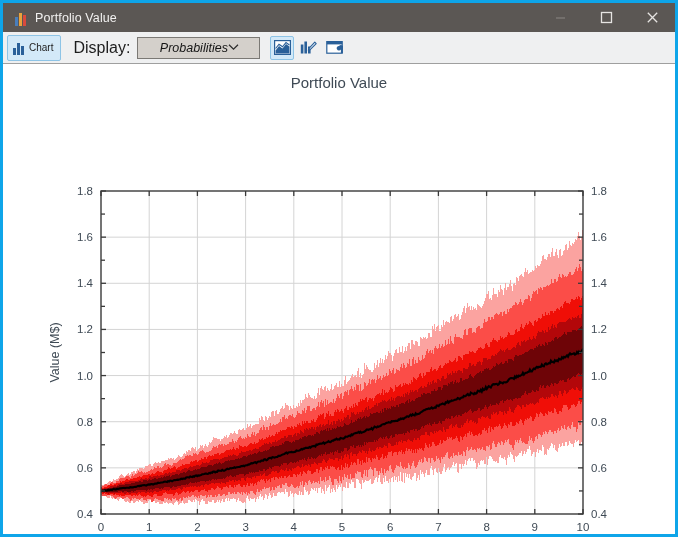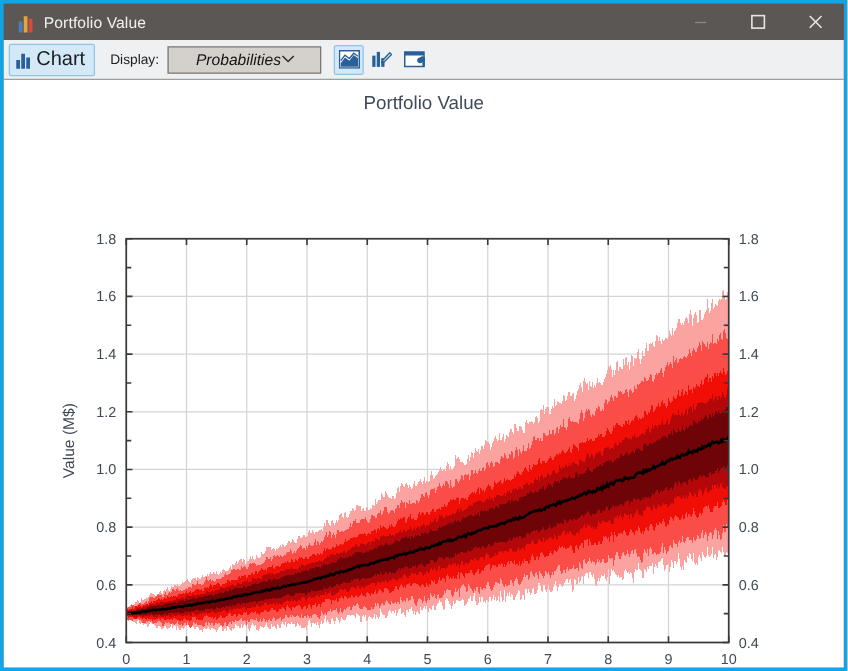--- a/index.html
+++ b/index.html
@@ -68,21 +68,21 @@
     flex: 0 0 auto;
     gap: 2px;
   }
   .tbtn {
     height: 24px;
     display: flex; align-items: center;
     padding: 0 7px 0 5px;
     gap: 5px;
     border: 1px solid transparent;
     border-radius: 2px;
-    font-size: 16px;
+    font-size: 10px;
     color: #1d1d1d;
     white-space: nowrap;
   }
   .tbtn.selected {
     background: #d3e9f8;
     border: 1px solid #8ec4e6;
   }
   .tbtn .glyph { display: flex; align-items: flex-end; height: 14px; }
 
   .bar-icon { display: flex; align-items: flex-end; gap: 1px; height: 13px; }
@@ -97,21 +97,21 @@
     box-sizing: border-box;
     background:
       linear-gradient(to right, transparent 3px, #2a6099 3px, #2a6099 4px, transparent 4px,
                       transparent 7px, #2a6099 7px, #2a6099 8px, transparent 8px),
       linear-gradient(to bottom, #bcd4e8 0px, #bcd4e8 3px, transparent 3px,
                       transparent 6px, #2a6099 6px, #2a6099 7px, transparent 7px,
                       transparent 9px, #2a6099 9px, #2a6099 10px, transparent 10px);
   }
 
   .tb-label {
-    font-size: 11px;
+    font-size: 16px;
     color: #1d1d1d;
     margin-left: 10px;
     margin-right: 5px;
     white-space: nowrap;
   }
   .combo {
     height: 22px;
     width: 123px;
     background: #d4d0cb;
     border: 1px solid #7b7975;

